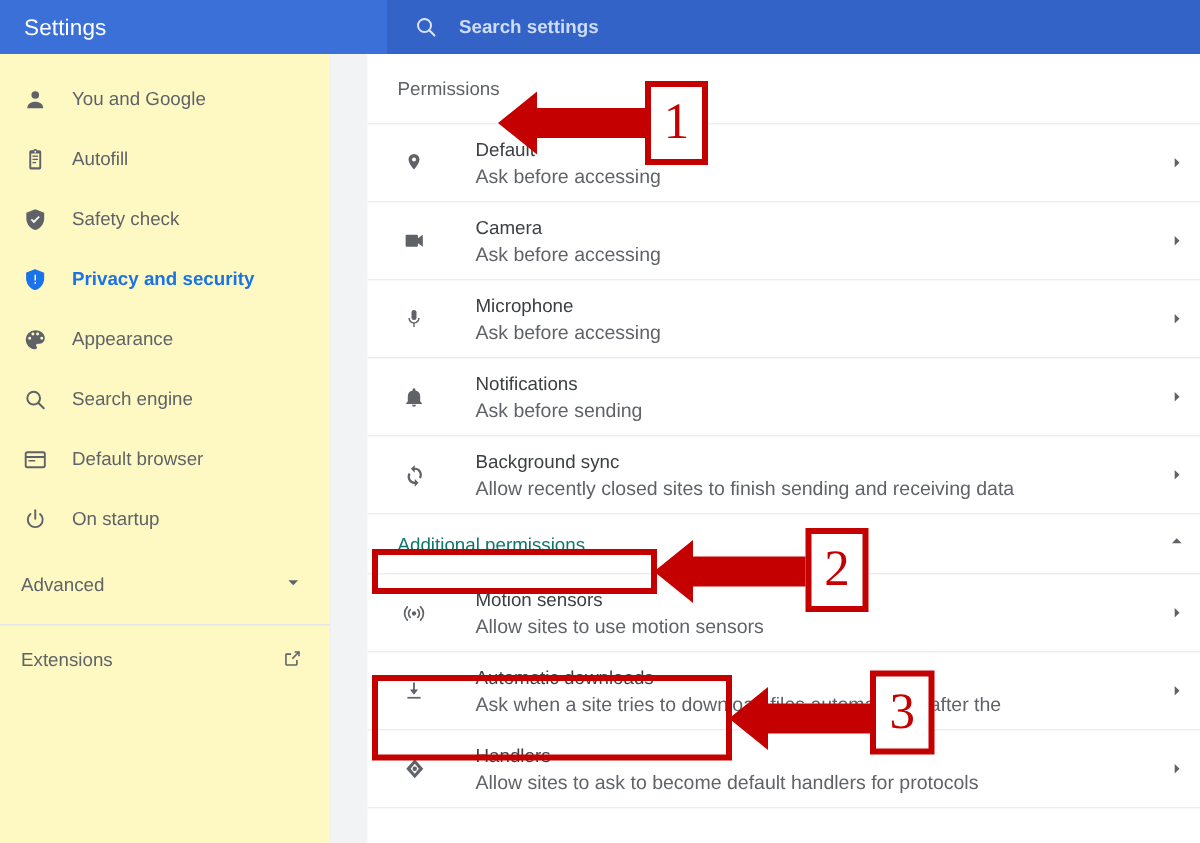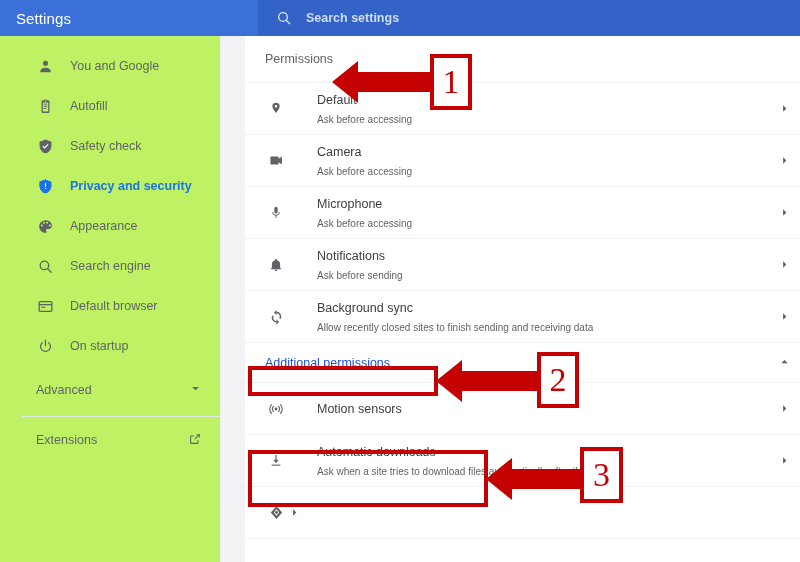--- a/index.html
+++ b/index.html
@@ -25,24 +25,23 @@
     position:absolute; left:258px; top:0; width:559px; height:36px;
     background:#3463c8;
     display:flex; align-items:center; padding-left:18px; gap:14px;font-weight:bold;
   }
   .search-icon { width:16px; height:16px; display:block; }
   .search-placeholder { color:#cfdcf5; font-size:12.5px; }
 
   
   .sidebar {
     position:absolute; left:0; top:36px; width:221px; height:526px;
-    background:#bef264;
+    background:#fef9c3;
     border-right:1px solid #eceff1;
     padding-top:10px;
-    padding-left:22px;
   }
   .nav-item {
     display:flex; align-items:center; height:40px;
     padding-left:14px; gap:16px;
     color:#5f6368; font-size:12.5px;
     cursor:pointer;
   }
   .nav-item.active { color:#1a73e8; font-weight:bold; }
   .nav-icon { width:18px; height:18px; display:flex; align-items:center; justify-content:center; flex:0 0 18px;}
   .nav-icon svg { display:block; }
@@ -79,30 +78,30 @@
   .row {
     display:flex; align-items:center;
     min-height:52px; padding:0 18px 0 20px;
     border-top:1px solid #eceff1;
     cursor:pointer;
   }
   .row-icon { width:22px; flex:0 0 22px; display:flex; align-items:center; justify-content:center; color:#5f6368; }
   .row-icon svg { display:block; }
   .row-text { flex:1; padding-left:30px; }
   .row-title { color:#3c4043; font-size:12.5px; line-height:17px; }
-  .row-sub { color:#5f6368; font-size:10px; line-height:17px; margin-top:1px; }
+  .row-sub { color:#5f6368; font-size:13px; line-height:17px; margin-top:1px; }
   .row-chev { width:14px; flex:0 0 14px; display:flex; align-items:center; justify-content:center; }
 
   .group-header {
     display:flex; align-items:center;
     height:40px; padding:0 18px 0 20px;
     border-top:1px solid #eceff1;
     cursor:pointer;
   }
-  .group-header .lbl { flex:1; color:#1d4ed8; font-size:12.5px; }
+  .group-header .lbl { flex:1; color:#0f766e; font-size:12.5px; }
 
   
   .anno { position:absolute; pointer-events:none; }
   .hl-box {
     position:absolute; border:4px solid #c50000; background:transparent;
   }
   .num-box {
     position:absolute; border:4px solid #c50000; background:#ffffff;
     display:flex; align-items:center; justify-content:center;
     color:#c50000; font-size:34px; font-family:"Liberation Serif", serif;
@@ -346,20 +345,21 @@
       <div class="row">
         <span class="row-icon">
           <svg viewBox="0 0 24 24" width="18" height="18" fill="none" stroke="#5f6368" stroke-width="1.5" stroke-linecap="round">
             <circle cx="12" cy="12" r="1.9" fill="#5f6368" stroke="none"></circle>
             <path d="M8.6 8.6a4.8 4.8 0 0 0 0 6.8M15.4 8.6a4.8 4.8 0 0 1 0 6.8"></path>
             <path d="M6.1 6.1a8.3 8.3 0 0 0 0 11.8M17.9 6.1a8.3 8.3 0 0 1 0 11.8"></path>
           </svg>
         </span>
         <span class="row-text">
           <span class="row-title">Motion sensors</span><br>
+          <span class="row-sub">Allow sites to use motion sensors</span>
         </span>
         <span class="row-chev">
           <svg viewBox="0 0 24 24" width="11" height="11" fill="#5f6368">
               <path d="M9 5l7 7-7 7z"></path>
             </svg>
         </span>
       </div>
 
       <div class="row">
         <span class="row-icon">
@@ -379,20 +379,24 @@
         </span>
       </div>
 
       <div class="row">
         <span class="row-icon">
           <svg viewBox="0 0 24 24" width="17" height="17" fill="#5f6368">
             <path d="M12 3l8 9-8 9-8-9z"></path>
             <path d="M12 7.4l3.9 4.6-3.9 4.6-3.9-4.6z" fill="#ffffff"></path>
             <circle cx="12" cy="12" r="2.1"></circle>
           </svg>
+        </span>
+        <span class="row-text">
+          <span class="row-title">Handlers</span><br>
+          <span class="row-sub">Allow sites to ask to become default handlers for protocols</span>
         </span>
         <span class="row-chev">
           <svg viewBox="0 0 24 24" width="11" height="11" fill="#5f6368">
               <path d="M9 5l7 7-7 7z"></path>
             </svg>
         </span>
       </div>
 
       <div class="row" style="border-bottom:1px solid #eceff1; min-height:30px;"></div>
     </div>

